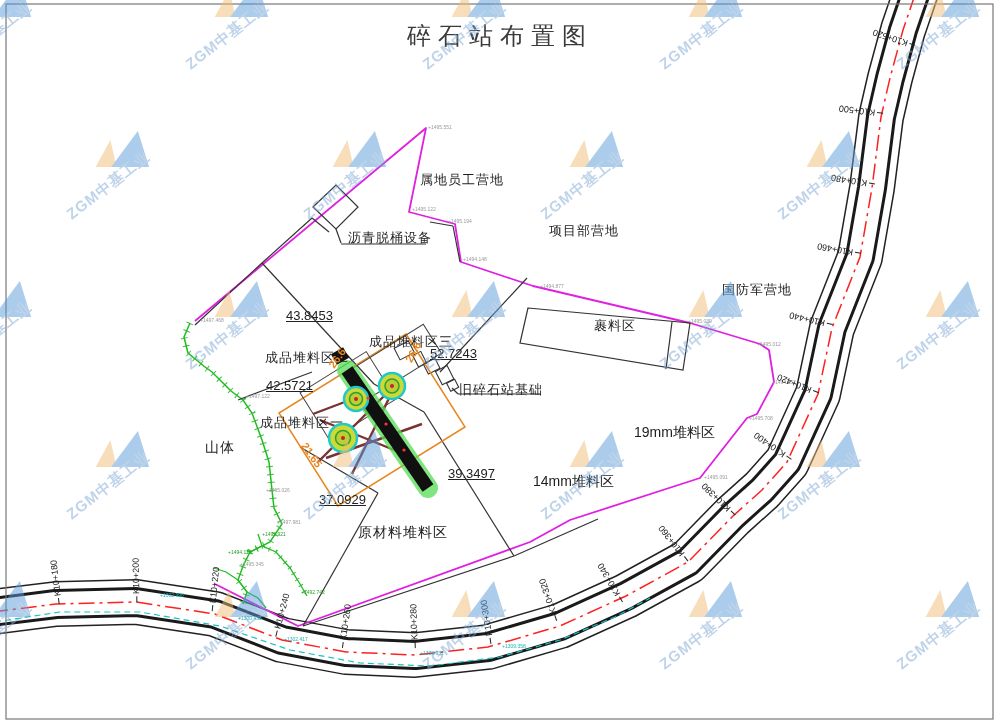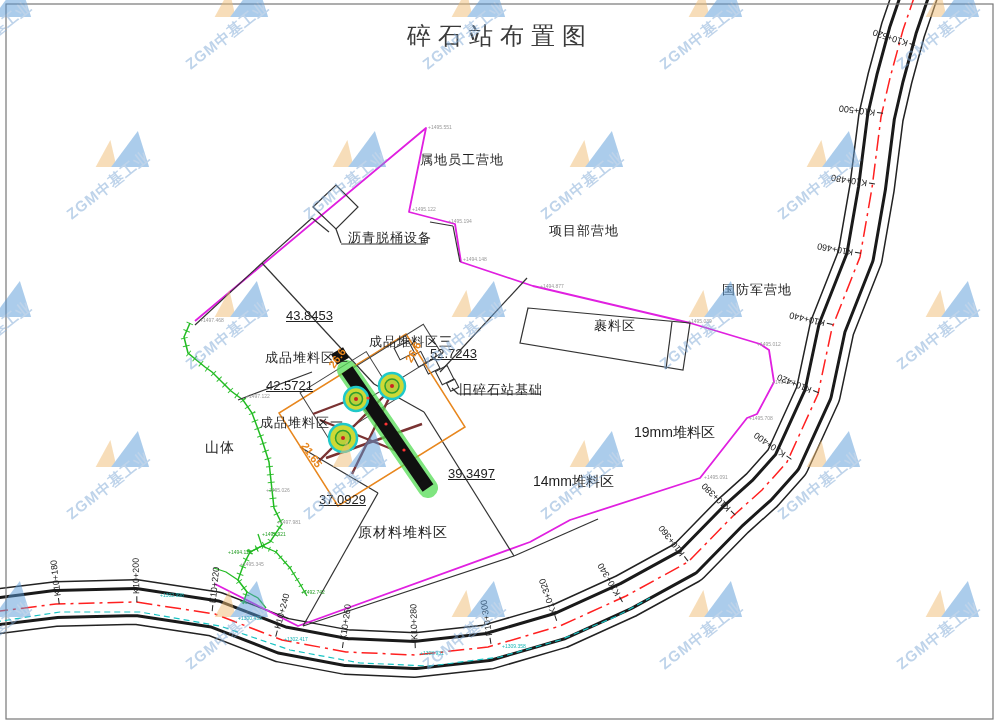--- a/index.html
+++ b/index.html
@@ -127,21 +127,21 @@
         <circle cx="343" cy="438" r="2" fill="#cc2222"></circle>
       </g>
       <circle cx="368" cy="398" r="1.6" fill="#ff3333"></circle>
       <circle cx="386" cy="424" r="1.6" fill="#ff3333"></circle>
       <circle cx="404" cy="450" r="1.6" fill="#ff3333"></circle>
     </g>
   </svg>
 
   <div class="title">碎石站布置图</div>
 
-  <div class="lbl" style="left:420px;top:151px">属地员工营地</div>
+  <div class="lbl" style="left:420px;top:171px">属地员工营地</div>
   <div class="lbl" style="left:348px;top:229px">沥青脱桶设备</div>
   <div class="lbl" style="left:549px;top:222px">项目部营地</div>
   <div class="lbl" style="left:722px;top:281px">国防军营地</div>
   <div class="lbl" style="left:594px;top:317px">裹料区</div>
   <div class="lbl" style="left:369px;top:333px">成品堆料区三</div>
   <div class="lbl" style="left:265px;top:349px">成品堆料区二</div>
   <div class="lbl" style="left:260px;top:414px">成品堆料区一</div>
   <div class="lbl" style="left:459px;top:381px">旧碎石站基础</div>
   <div class="lbl big" style="left:634px;top:424px">19mm堆料区</div>
   <div class="lbl big" style="left:533px;top:473px">14mm堆料区</div>

